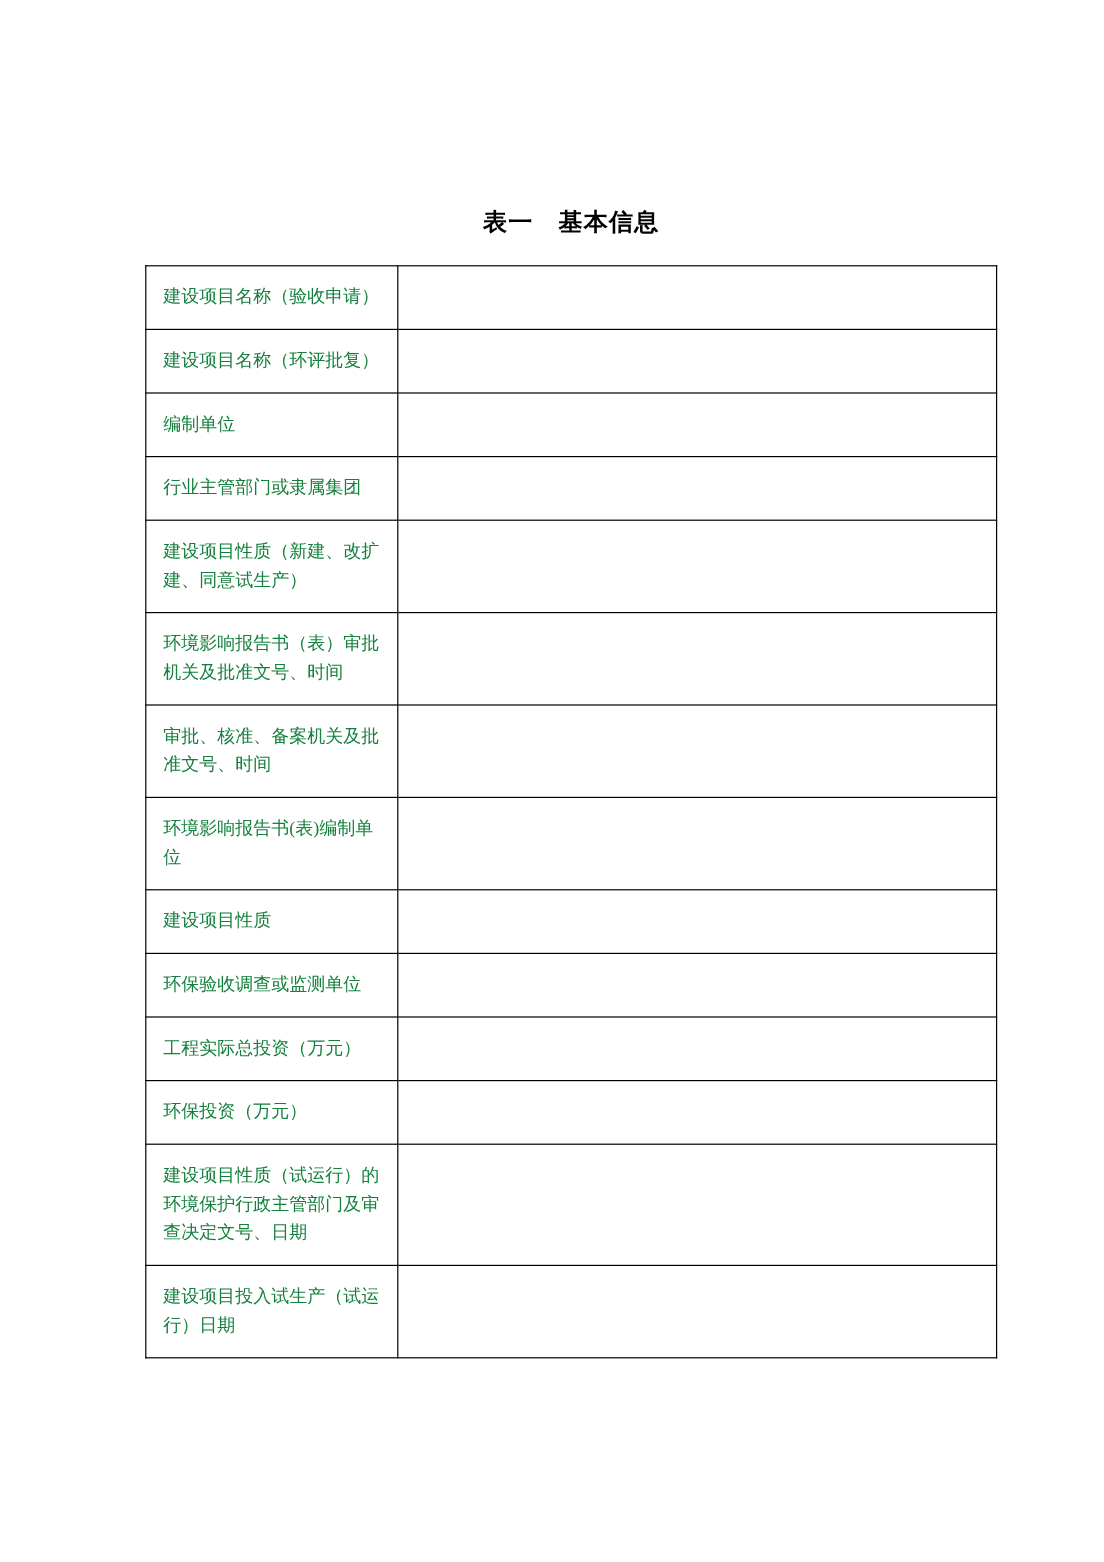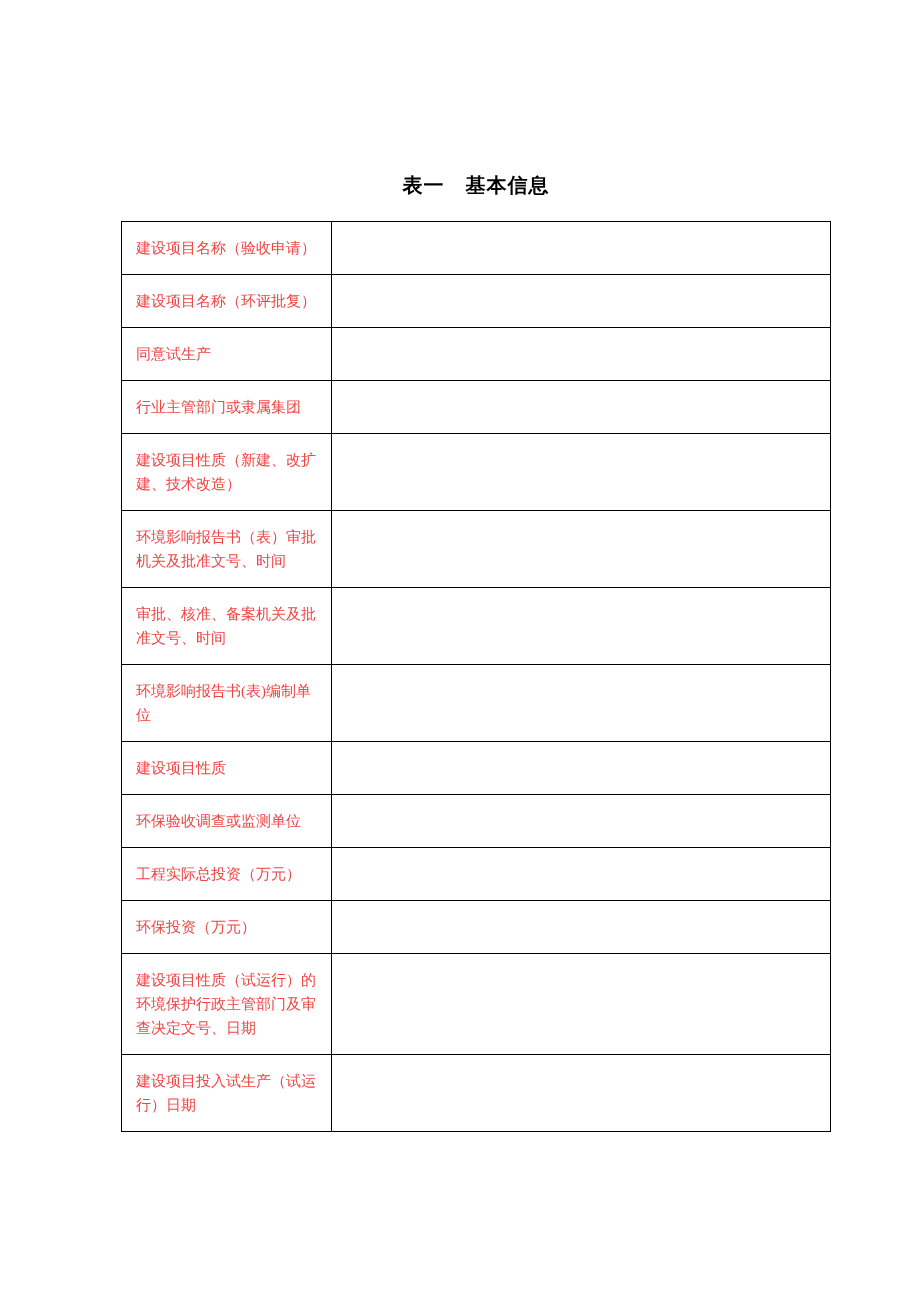--- a/index.html
+++ b/index.html
@@ -26,21 +26,21 @@
     .form-table {
       border-collapse: collapse;
       margin: 0 auto;
       width: 710px;
       border: 1.5px solid #000;
     }
     .form-table td {
       border: 1px solid #000;
       padding: 14px 10px 14px 14px;
       font-size: 15px;
-      color: #ef4444;
+      color: #15803d;
       vertical-align: middle;
       line-height: 1.6;
     }
     .form-table td.label-cell {
       width: 210px;
     }
     .form-table td.value-cell {
       width: 500px;
     }
   </style>
@@ -53,29 +53,29 @@
   <tbody>
     <tr>
       <td class="label-cell">建设项目名称（验收申请）</td>
       <td class="value-cell"></td>
     </tr>
     <tr>
       <td class="label-cell">建设项目名称（环评批复）</td>
       <td class="value-cell"></td>
     </tr>
     <tr>
-      <td class="label-cell">同意试生产</td>
+      <td class="label-cell">编制单位</td>
       <td class="value-cell"></td>
     </tr>
     <tr>
       <td class="label-cell">行业主管部门或隶属集团</td>
       <td class="value-cell"></td>
     </tr>
     <tr>
-      <td class="label-cell">建设项目性质（新建、改扩建、技术改造）</td>
+      <td class="label-cell">建设项目性质（新建、改扩建、同意试生产）</td>
       <td class="value-cell"></td>
     </tr>
     <tr>
       <td class="label-cell">环境影响报告书（表）审批机关及批准文号、时间</td>
       <td class="value-cell"></td>
     </tr>
     <tr>
       <td class="label-cell">审批、核准、备案机关及批准文号、时间</td>
       <td class="value-cell"></td>
     </tr>

